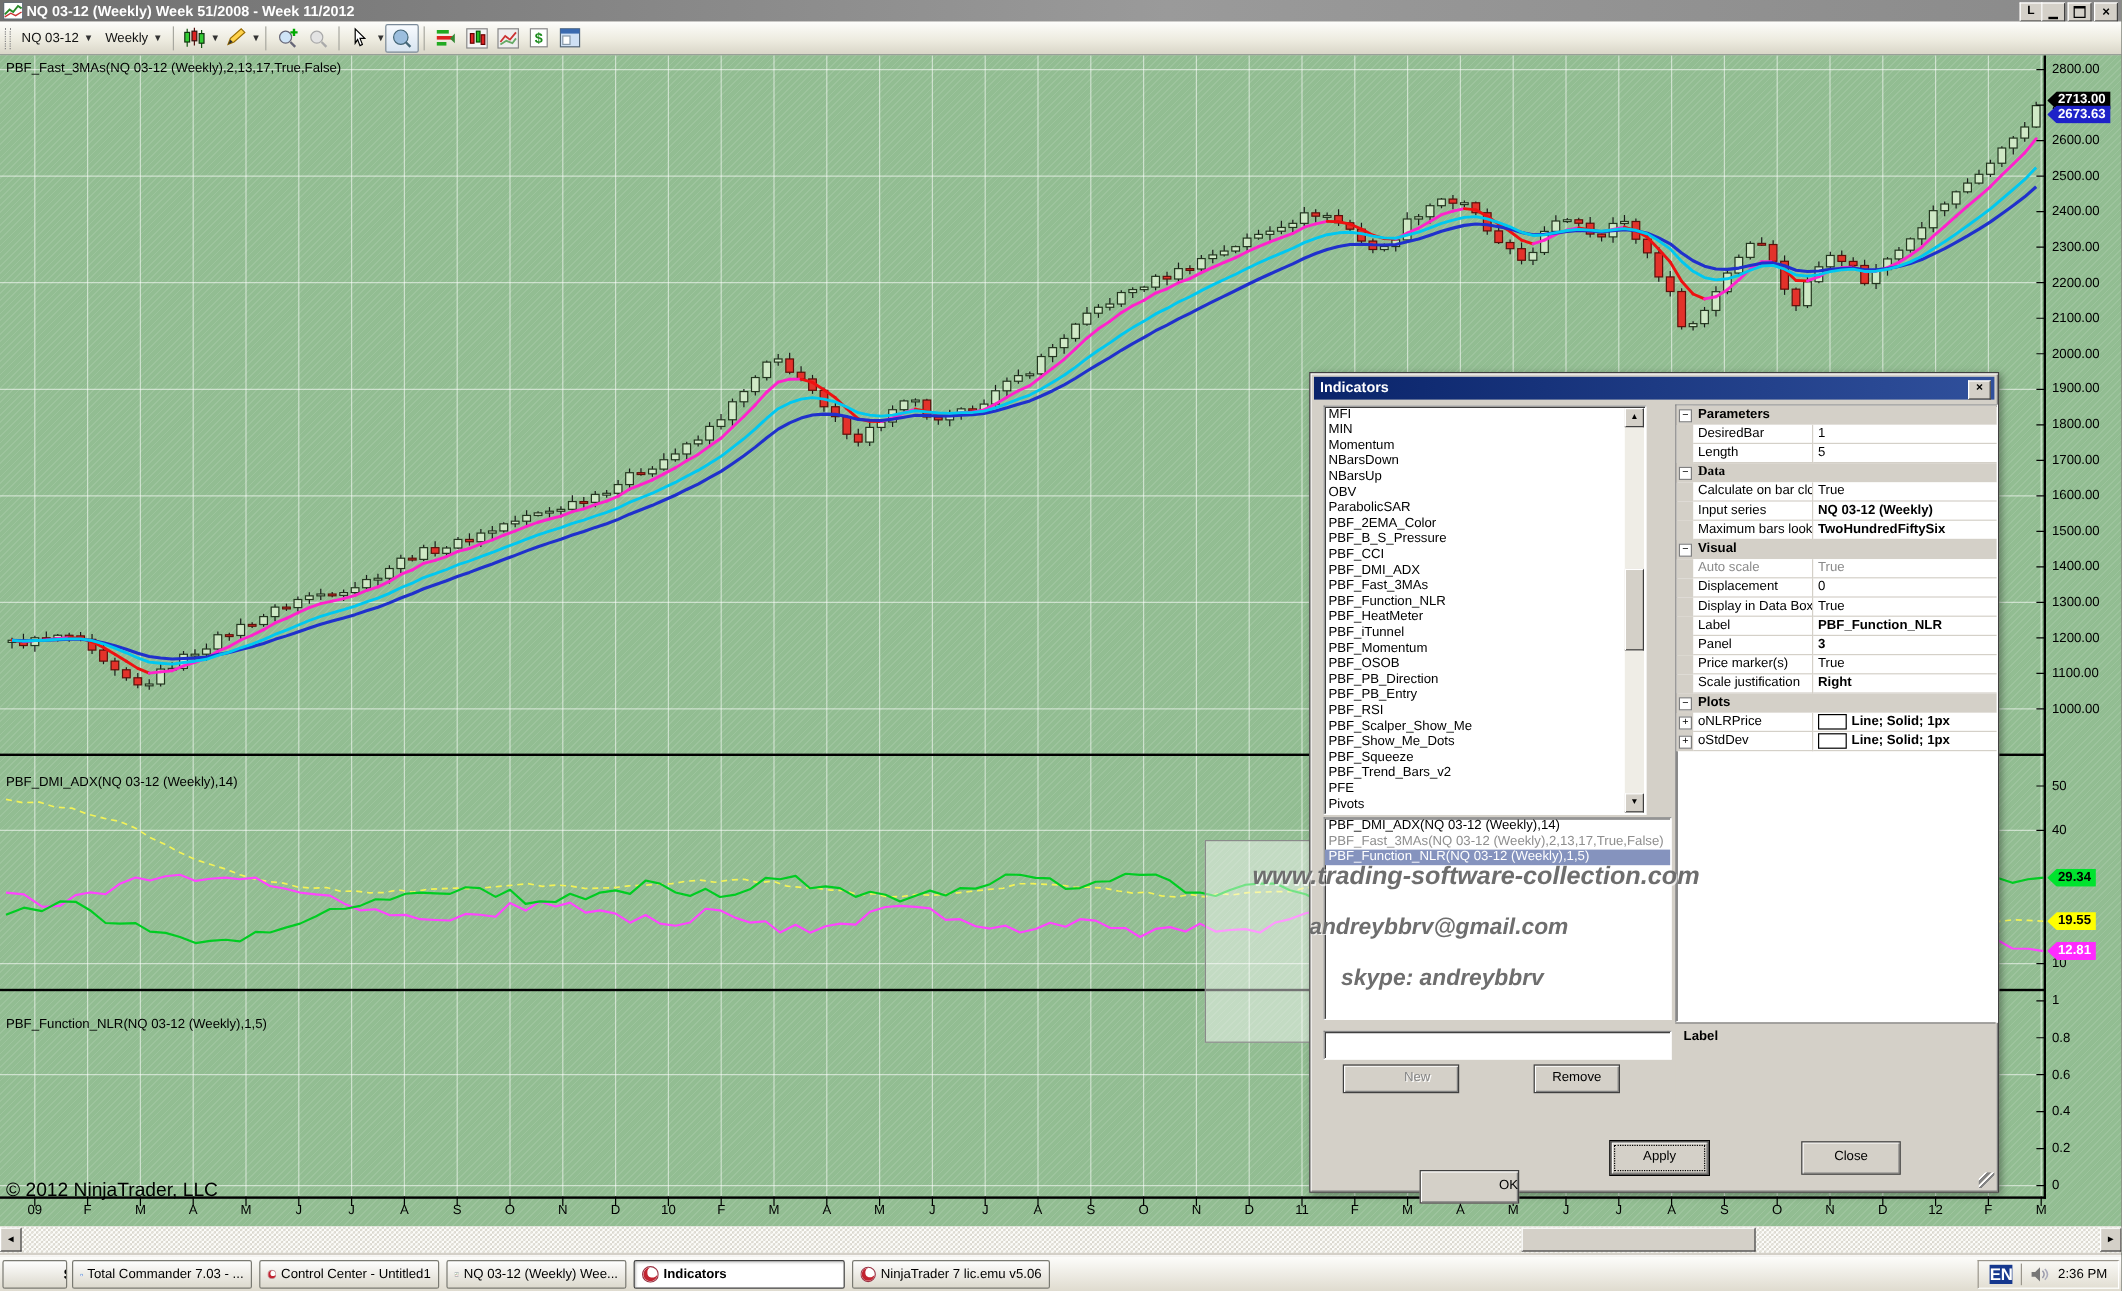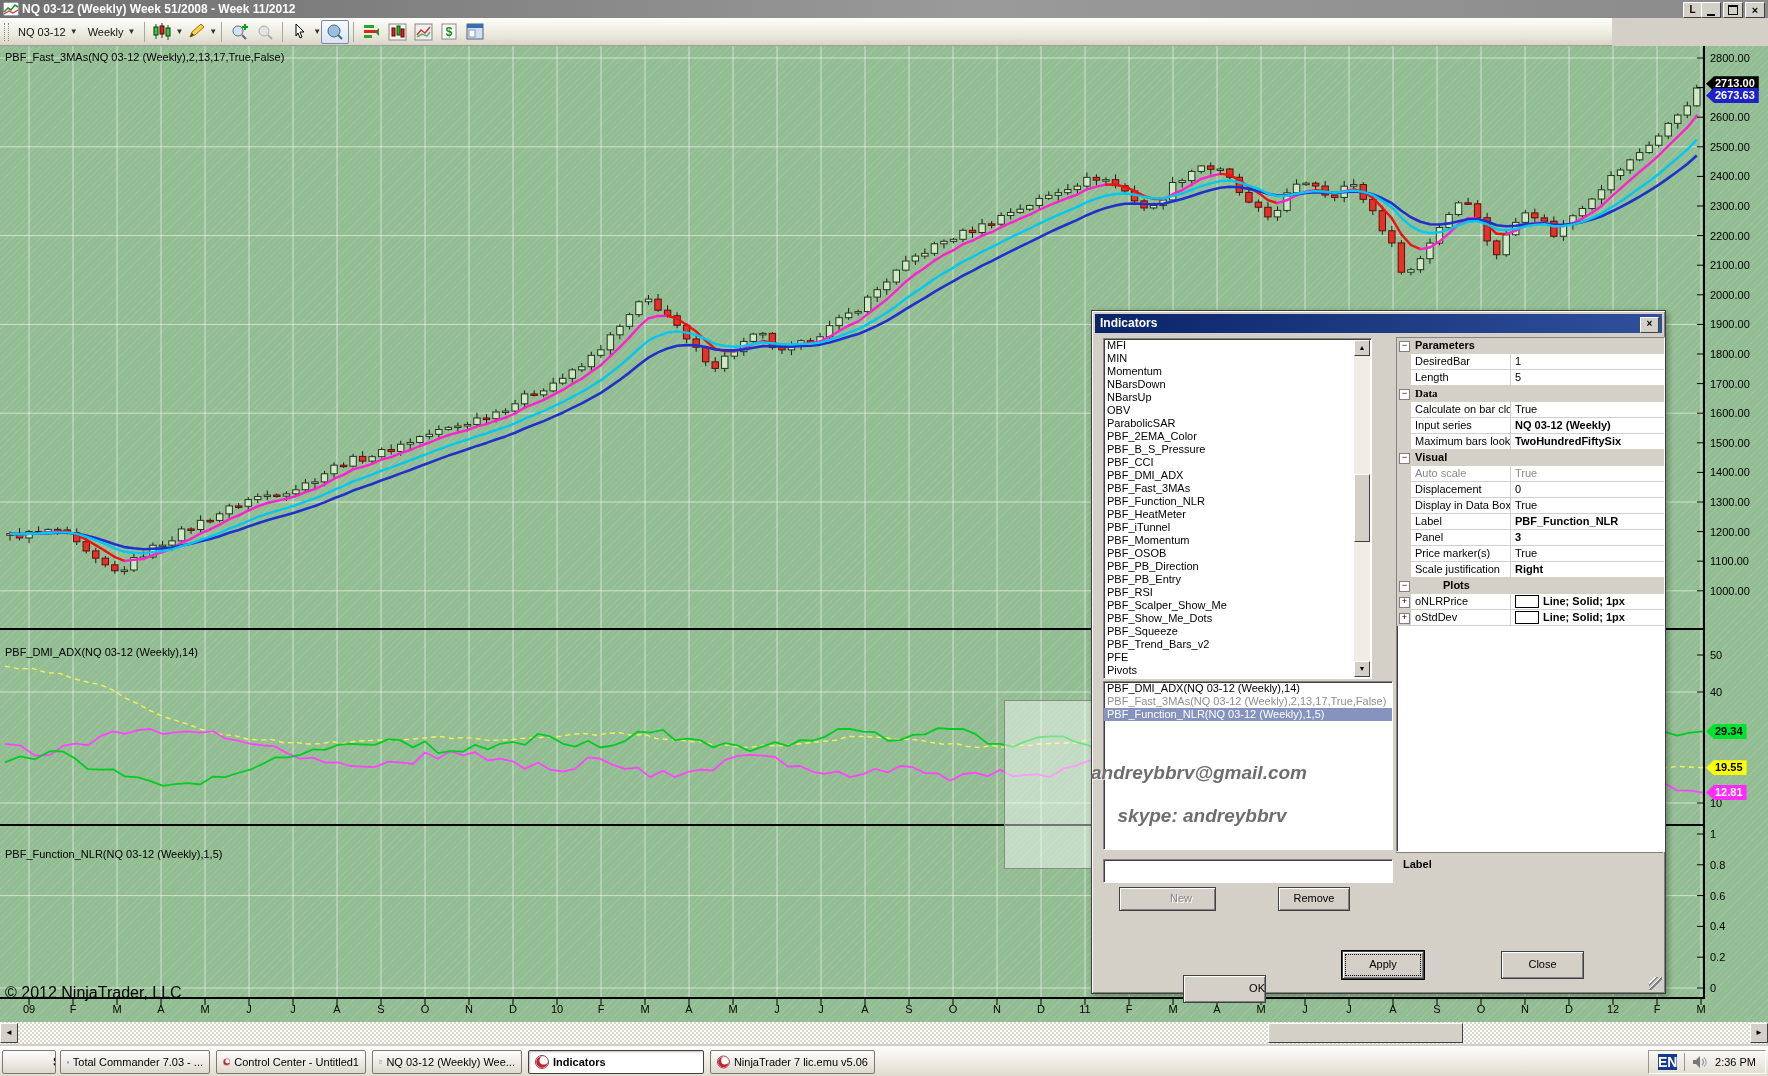--- a/index.html
+++ b/index.html
@@ -7,21 +7,21 @@
   
   .titlebar{position:absolute;left:0;top:0;width:1768px;height:18px;background:linear-gradient(90deg,#6f6f6f,#9a9a9a 55%,#8a8a8a);display:flex;align-items:center;color:#fff;font-weight:bold;font-size:12px;z-index:30;}
   .titlebar .ttl{margin-left:3px;white-space:nowrap;}
   .ticon{width:16px;height:14px;margin-left:3px;flex:none;}
   .lbtn{position:absolute;right:66px;top:2px;width:17px;height:14px;background:#d4d0c8;border:1px solid;border-color:#fff #404040 #404040 #fff;color:#000;font-size:10px;font-weight:bold;text-align:center;line-height:13px;}
   .winbtns{position:absolute;right:3px;top:2px;display:flex;gap:2px;}
   .wbtn{width:18px;height:14px;background:#d4d0c8;border:1px solid;border-color:#fff #404040 #404040 #fff;display:flex;align-items:center;justify-content:center;color:#000;}
   .g-min{width:8px;height:9px;border-bottom:2px solid #000;}
   .g-rest{width:8px;height:7px;border:1px solid #000;border-top:2px solid #000;}
   .g-close{font-size:11px;font-weight:bold;line-height:11px;}
-  .toolbar{position:absolute;left:0;top:18px;width:1612px;height:28px;background:linear-gradient(#fdfdfb,#eceade 60%,#d9d6c8);border-bottom:1px solid #98a098;display:flex;align-items:center;padding-left:4px;z-index:30;box-sizing:border-box;}
+  .toolbar{position:absolute;left:0;top:18px;width:1768px;height:28px;background:linear-gradient(#fdfdfb,#eceade 60%,#d9d6c8);border-bottom:1px solid #98a098;display:flex;align-items:center;padding-left:4px;z-index:30;box-sizing:border-box;}
   .tb-grip{width:3px;height:18px;margin:0 4px 0 0;border-left:1px dotted #888;border-right:1px dotted #888;}
   .tb-drop{display:flex;align-items:center;gap:4px;padding:2px 5px;font-size:11px;color:#111;}
   .tb-arrow{font-size:8px;color:#333;}
   .tb-sep{width:1px;height:20px;background:#a8a8a0;margin:0 4px;flex:none;}
   .tb-btn{width:26px;height:22px;display:flex;align-items:center;justify-content:center;flex:none;}
   .tb-btn.framed{border:1px solid #7a8a9a;background:linear-gradient(#f8fbff,#d8e4f0);border-radius:2px;}
   
   .chart{position:absolute;left:0;top:46px;width:1768px;height:976px;background:#92bd92;background-image:repeating-linear-gradient(135deg,rgba(255,255,255,.10) 0 1px,rgba(0,0,0,0) 1px 4px);z-index:1;}
   .chartsvg{position:absolute;left:0;top:0;}
   .pane-label{position:absolute;font-size:11px;color:#000;z-index:3;white-space:nowrap;}
@@ -944,20 +944,21 @@
       <div class="xlabel" style="left: 1437px; top: 1003px;">S</div>
       <div class="xlabel" style="left: 1481px; top: 1003px;">O</div>
       <div class="xlabel" style="left: 1525px; top: 1003px;">N</div>
       <div class="xlabel" style="left: 1569px; top: 1003px;">D</div>
       <div class="xlabel" style="left: 1613px; top: 1003px;">12</div>
       <div class="xlabel" style="left: 1657px; top: 1003px;">F</div>
       <div class="xlabel" style="left: 1701px; top: 1003px;">M</div>
     </div>
 
   <div class="wm-box"></div>
+  <div class="wm-text wm1">www.trading-software-collection.com</div>
   <div class="wm-text wm2">andreybbrv@gmail.com</div>
   <div class="wm-text wm3">skype: andreybbrv</div>
 
   <div class="dialog">
     <div class="dlg-title">Indicators</div>
     <div class="dlg-close">×</div>
     <div class="avail sunken" id="avail-list">
 
     <div class="li">MFI</div>
         <div class="li">MIN</div>
@@ -1099,21 +1100,21 @@
           <div class="pg-gutter"></div>
           <div class="pg-label">Scale justification</div>
           <div class="pg-value pg-bold">
             <span>Right</span>
           </div>
         </div>
         <div class="pg-row section">
           <div class="pg-gutter">
             <span class="expander">−</span>
           </div>
-          <div style="padding-left:4px;margin-left:28px;">Plots</div>
+          <div style="padding-left:4px;">Plots</div>
         </div>
         <div class="pg-row">
           <div class="pg-gutter">
             <span class="expander">+</span>
           </div>
           <div class="pg-label">oNLRPrice</div>
           <div class="pg-value pg-bold">
             <span class="swatch"></span>
             <span>Line; Solid; 1px</span>
           </div>

